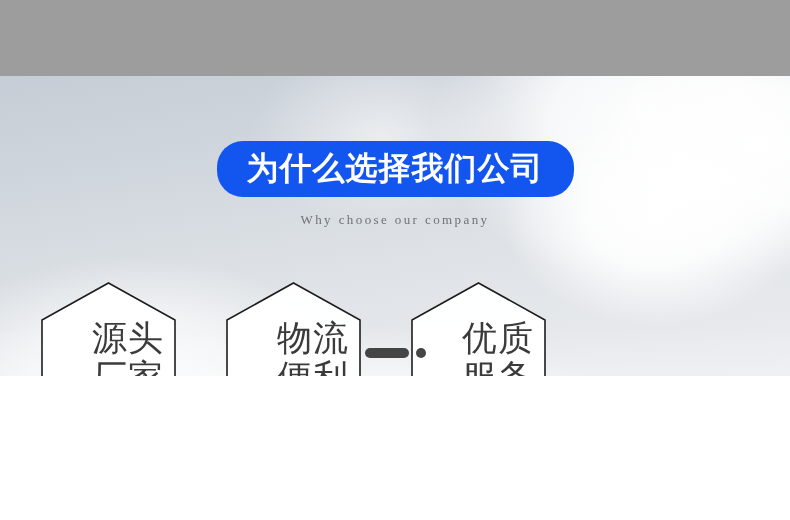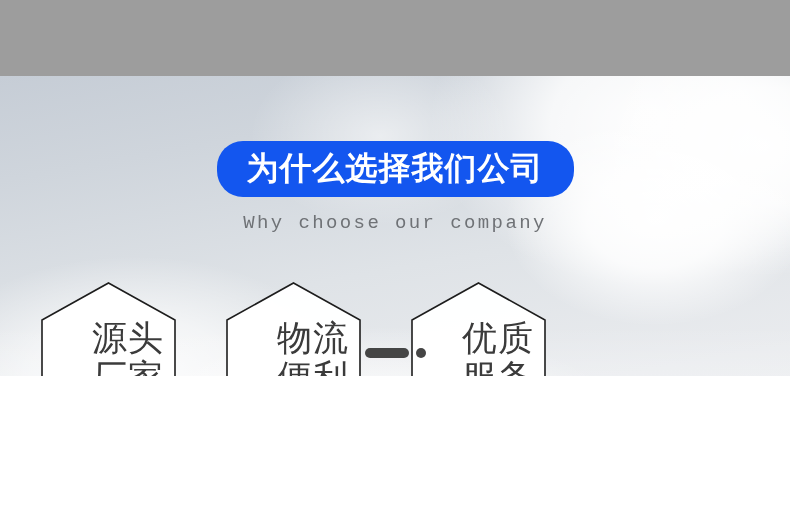--- a/index.html
+++ b/index.html
@@ -87,23 +87,23 @@
     letter-spacing: 1px;
     line-height: 1;
     padding: 11px 30px 13px 30px;
     border-radius: 26px;
     white-space: nowrap;
     font-family: "DejaVu Sans", "Liberation Sans", sans-serif;
   }
   .subtitle {
     margin-top: 15px;
     color: #6f7276;
-    font-size: 19px;
+    font-size: 13px;
     letter-spacing: 2.4px;
-    font-family: Liberation Mono, monospace;
+    font-family: Liberation Serif, serif;
     white-space: nowrap;
   }
 
   
   .hex-row {
     position: absolute;
     left: 41px;
     top: 282px;
     width: 708px;
     height: 152px;

